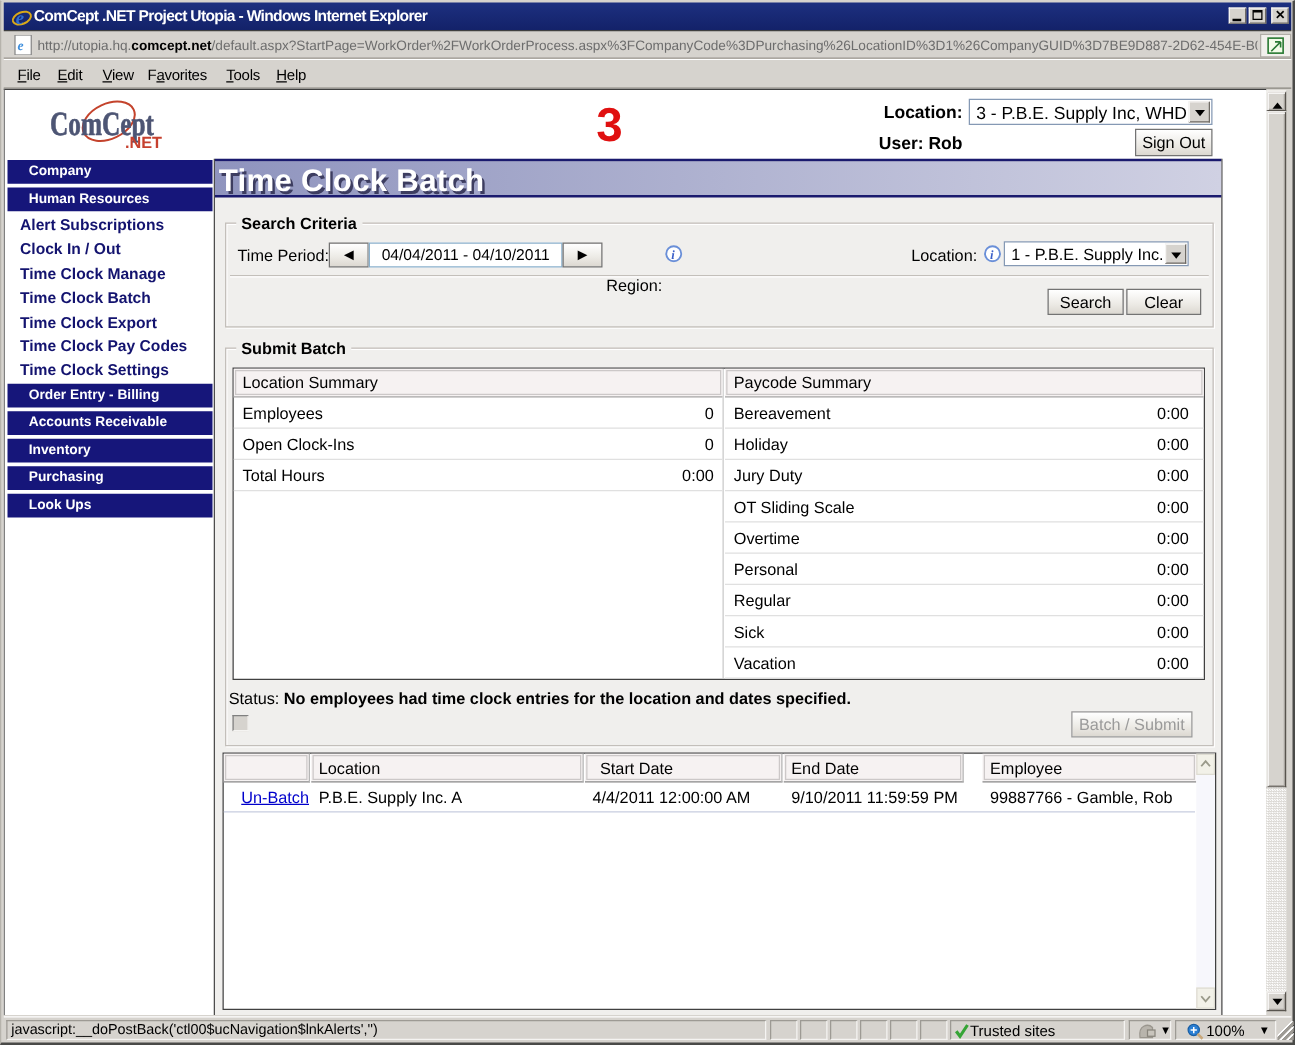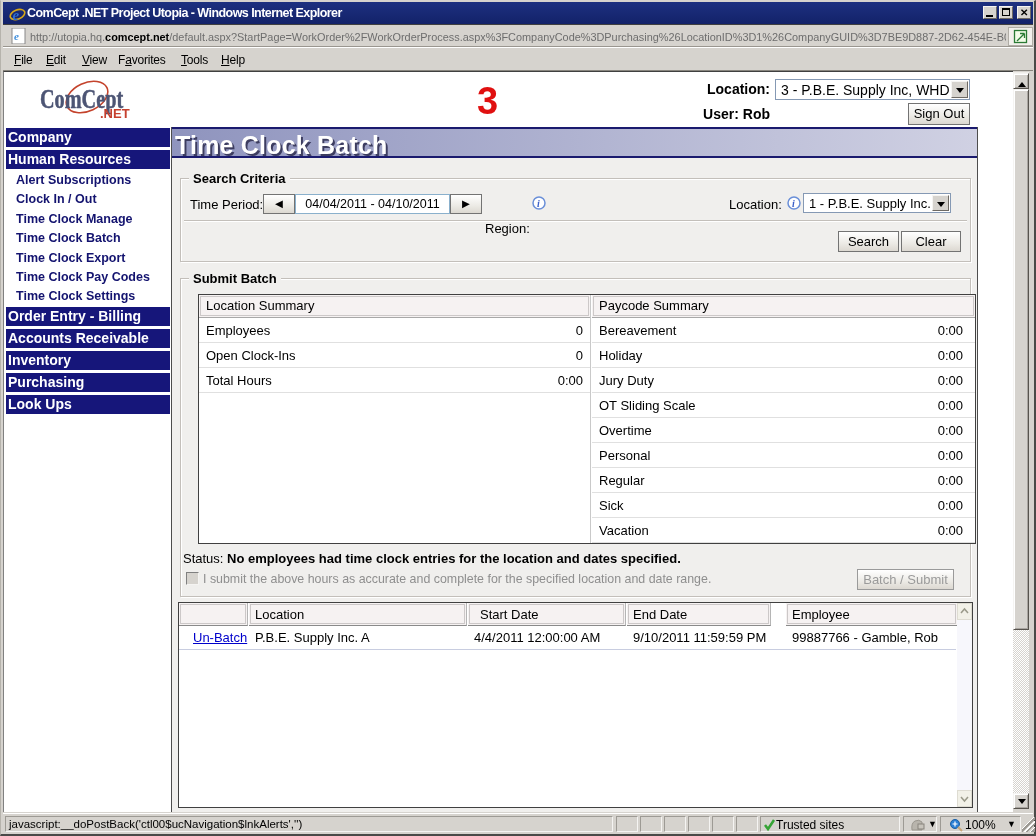--- a/index.html
+++ b/index.html
@@ -31,38 +31,38 @@
 
 .sel { background:#fff; border:1px solid #8599b4; }
 .sel .txt { position:absolute; left:5px; top:2px; white-space:nowrap; }
 .sel .btn { position:absolute; right:1px; top:1px; bottom:1px; width:17px; background:#d6d3ce; border:1px solid; border-color:#f5f4f2 #6e6a64 #6e6a64 #f5f4f2; }
 .sel .btn:after { content:""; position:absolute; left:4px; top:6px; border:4px solid transparent; border-top:5px solid #000; }
 
 
 .cbtn { background:linear-gradient(#ffffff,#eceae5 60%,#dcd8d1); border:1px solid #737373; color:#000; text-align:center; }
 
 
-.navbar { left:6px; width:164px; height:19px; background:#16167a; color:#fff; font-weight:bold; line-height:19px; padding-left:2px; font-size:14px; }
+.navbar { left:6px; width:164px; height:19px; background:#16167a; color:#fff; font-weight:bold; line-height:19px; padding-left:17px; font-size:11px; }
 .navsub { left:6px; width:164px; height:19.4px; color:#13136f; font-weight:bold; line-height:19.4px; padding-left:10px; background:#fff; font-size:12.5px; }
 
 
 #mainframe { left:171px; top:127px; width:807px; height:685px; background:#f0efed; border-left:1px solid #4d4d4d; border-right:1px solid #4d4d4d; }
 #tcbbar { left:0; top:0; width:805px; height:31px; background:linear-gradient(90deg,#8f94be,#d0d1e3); border-top:2px solid #1a1a6e; border-bottom:2px solid #1a1a6e; }
 #tcbtext { left:3px; top:2px; font-size:25px; font-weight:bold; color:#fff; text-shadow:2px 2px 0 #3d3d60; letter-spacing:0.2px; }
 
 
 .fs { border:1px solid #c3bfba; box-shadow:inset 1px 1px 0 #fff, 1px 1px 0 #fff; }
 .legend { background:#f0efed; font-weight:bold; padding:0 4px; }
 
 #fs1 { left:8px; top:51px; width:791px; height:84px; }
 #fs1sep { left:12px; top:93px; width:783px; height:2px; border-top:1px solid #c3bfba; border-bottom:1px solid #fff; }
 #fs2 { left:8px; top:151px; width:791px; height:319px; }
 
 
-#sbtable { left:14px; top:167px; width:778px; height:250px; background:#fff; border:1px solid #404040;margin-left:12px; }
+#sbtable { left:14px; top:167px; width:778px; height:250px; background:#fff; border:1px solid #404040; }
 .sbhead { height:23px; background:#f6f2f2; border-bottom:1px solid #a8a8a8; line-height:22px; padding-left:7px; position:relative; }
 .sbhead:after { content:""; position:absolute; left:1px; right:1px; top:1px; bottom:1px; border:1px solid #ccc8c8; pointer-events:none; }
 .sbrow { height:25px; line-height:25px; padding-left:7px; border-bottom:1px solid #e0e0e0; }
 .sbval { position:absolute; right:7px; top:0; }
 
 
 #grid { left:6px; top:475px; width:795px; height:206px; background:#fff; border:1px solid #404040; }
 .gh { position:absolute; top:0; height:23px; line-height:23px; background:#f6f2f2; border-right:1px solid #b5b5b5; padding-left:6px; border-bottom:1px solid #8a8a8a; }
 .gh:after { content:""; position:absolute; left:1px; right:1px; top:1px; bottom:1px; border:1px solid #ccc8c8; pointer-events:none; }
 .gd { position:absolute; top:24px; height:22px; line-height:22px; padding-left:6px; }
@@ -204,21 +204,20 @@
       <div class="sbrow" style="position:relative;">OT Sliding Scale<span class="sbval" style="right:12px">0:00</span></div>
       <div class="sbrow" style="position:relative;">Overtime<span class="sbval" style="right:12px">0:00</span></div>
       <div class="sbrow" style="position:relative;">Personal<span class="sbval" style="right:12px">0:00</span></div>
       <div class="sbrow" style="position:relative;">Regular<span class="sbval" style="right:12px">0:00</span></div>
       <div class="sbrow" style="position:relative;">Sick<span class="sbval" style="right:12px">0:00</span></div>
       <div class="sbrow" style="position:relative;">Vacation<span class="sbval" style="right:12px">0:00</span></div>
     </div>
   </div>
   <div class="abs" style="left:11px;top:424px;">Status: <b>No employees had time clock entries for the location and dates specified.</b></div>
   <div class="abs" style="left:14px;top:445px;width:13px;height:13px;border:1px solid;border-color:#808080 #f5f4f2 #f5f4f2 #808080;background:#d6d3ce;"></div>
-  <div class="abs" style="left:31px;top:445px;color:#8e8e8e;font-size:12.4px;">I submit the above hours as accurate and complete for the specified location and date range.</div>
   <div class="abs cbtn" style="left:685px;top:442px;width:97px;height:21px;line-height:19px;color:#9a9a9a;border-color:#9a9a9a;">Batch / Submit</div>
 
   <div id="grid" class="abs">
     <div class="gh" style="left:0;width:69px;"></div>
     <div class="gh" style="left:70px;width:218px;">Location</div>
     <div class="gh" style="left:289px;width:158px;padding-left:12px;">Start Date</div>
     <div class="gh" style="left:448px;width:144px;">End Date</div>
     <div class="gh" style="left:607px;width:171px;border-right:none;">Employee</div>
     <div class="gd" style="left:8px;"><span style="color:#0000cc;text-decoration:underline;">Un-Batch</span></div>
     <div class="gd" style="left:70px;">P.B.E. Supply Inc. A</div>

